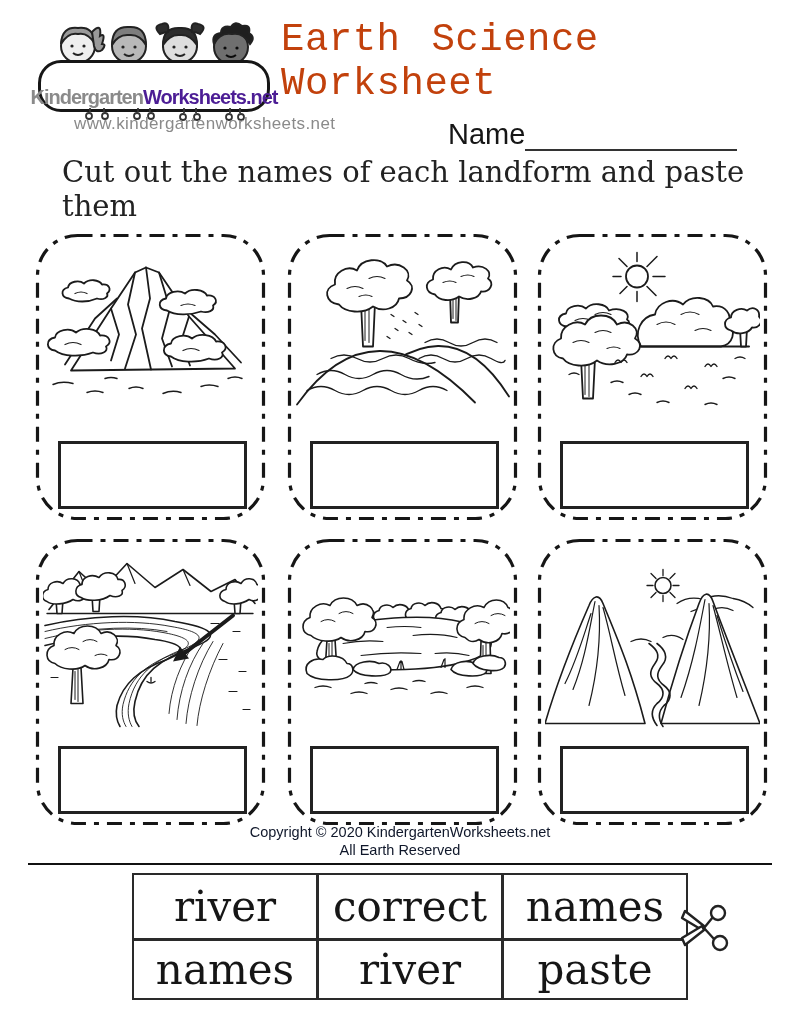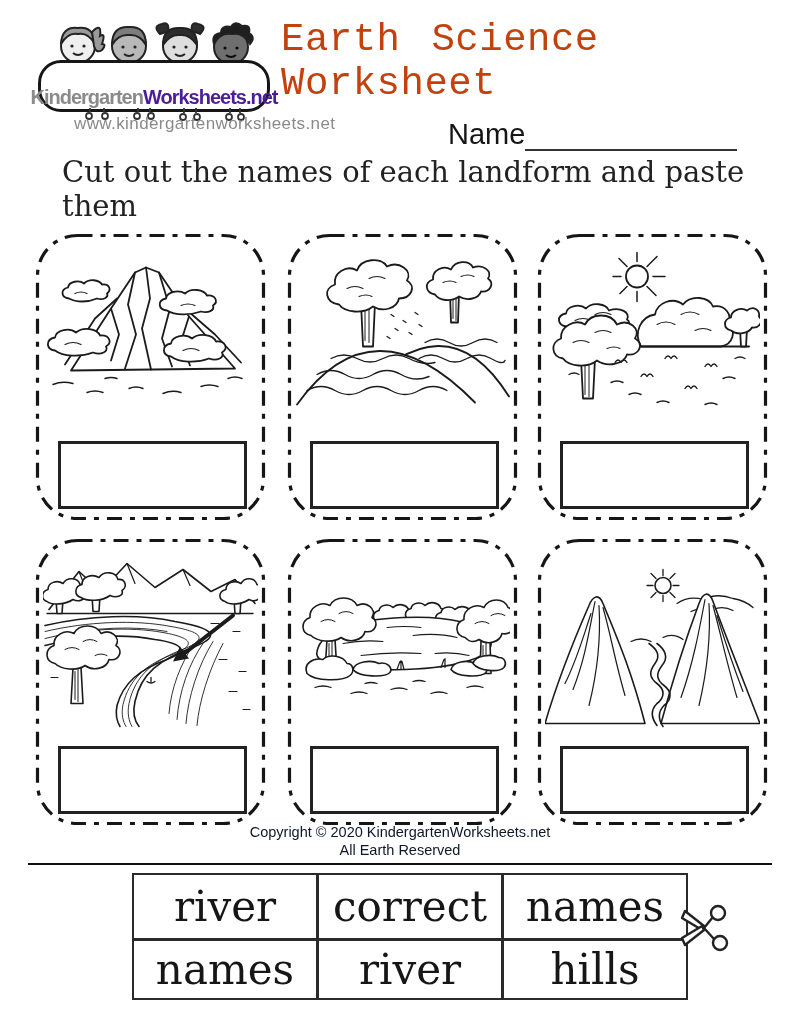--- a/index.html
+++ b/index.html
@@ -350,21 +350,21 @@
     <div>All Earth Reserved</div>
   </div>
   <div class="divider"></div>
 
   <div class="word-table serif">
     <div class="word-cell">river</div>
     <div class="word-cell">correct</div>
     <div class="word-cell">names</div>
     <div class="word-cell">names</div>
     <div class="word-cell">river</div>
-    <div class="word-cell">hills</div>
+    <div class="word-cell">paste</div>
   </div>
 
   <svg class="scissors" viewBox="0 0 50 54">
     <g fill="#fff" stroke="#222" stroke-width="2.4" stroke-linejoin="round">
       <path d="M24 25 L5 10 L2 17 L22 29 Z"></path>
       <path d="M24 29 L5 44 L2 37 L22 25 Z"></path>
       <path d="M24 27 L33 16"></path>
       <path d="M24 27 L34 38"></path>
       <circle cx="38" cy="12" r="7"></circle>
       <circle cx="40" cy="42" r="7"></circle>

